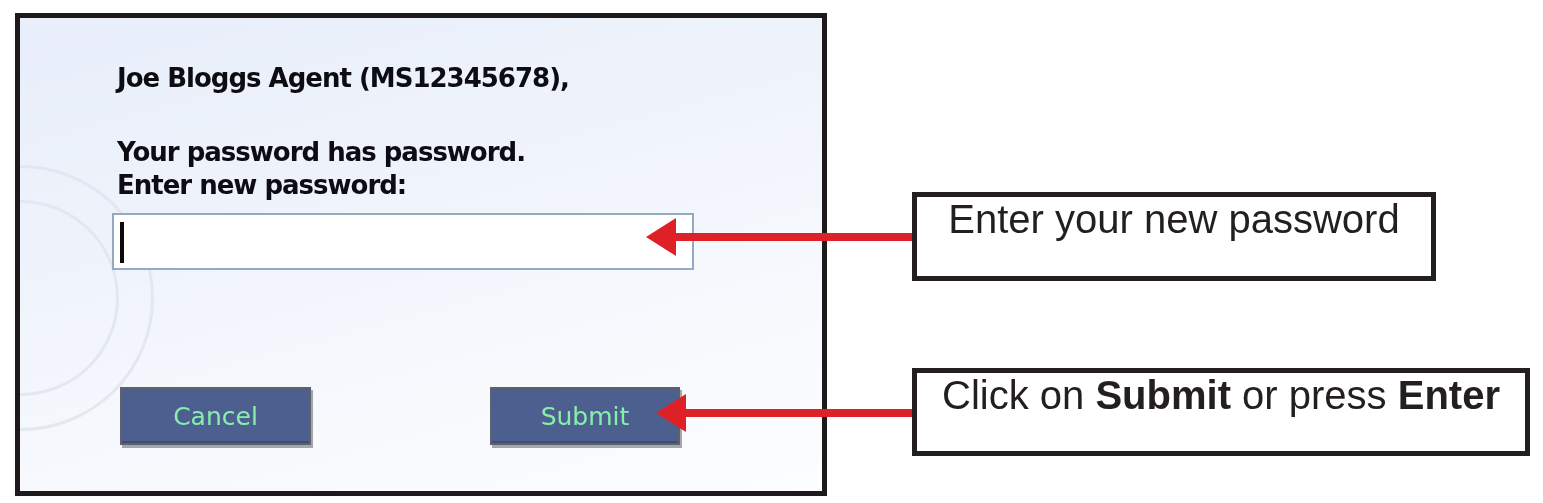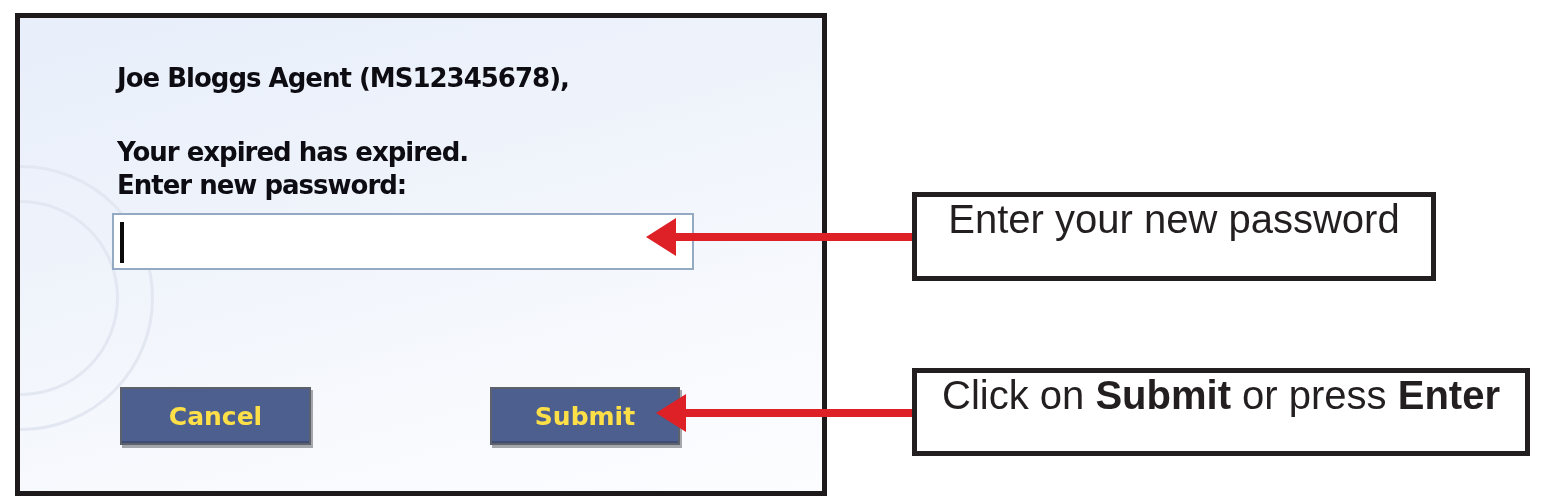--- a/index.html
+++ b/index.html
@@ -48,23 +48,23 @@
   .caret{
     position:absolute;left:6px;top:7px;width:4px;height:41px;
     background:#0a0a0a;pointer-events:none;
   }
   .btn{
     position:absolute;top:369px;height:58px;
     box-sizing:border-box;
     background:#4d5f8e;
     border:2px solid #5c616b;
     box-shadow:2px 3px 0 rgba(60,64,72,0.45), inset 0 -2px 0 rgba(0,0,0,0.18);
-    color:#fde047;
+    color:#86efac;
     font-family:"DejaVu Sans",sans-serif;
-    font-weight:bold;font-size:25px;
+    font-weight:normal;font-size:25px;
     display:flex;align-items:center;justify-content:center;
     cursor:pointer;padding:0;
   }
   .btn-cancel{left:100px;width:191px;}
   .btn-submit{left:470px;width:190px;}
   
   .note{
     position:absolute;
     box-sizing:border-box;
     border:5px solid #231f20;background:#ffffff;
@@ -93,21 +93,21 @@
 
 <div class="scene">
 
   <div class="dialog">
     <div class="swirl s2"></div>
     <div class="swirl s1"></div>
 
     <div class="dlg-text greeting">Joe Bloggs Agent (MS12345678),</div>
 
     <div class="dlg-text message">
-      <div>Your expired has expired.</div>
+      <div>Your password has password.</div>
       <div>Enter new password:</div>
     </div>
 
     <div class="input-wrap">
       <input type="text" placeholder="" style="">
       <div class="caret"></div>
     </div>
 
     <button class="btn btn-cancel">Cancel</button>
 

